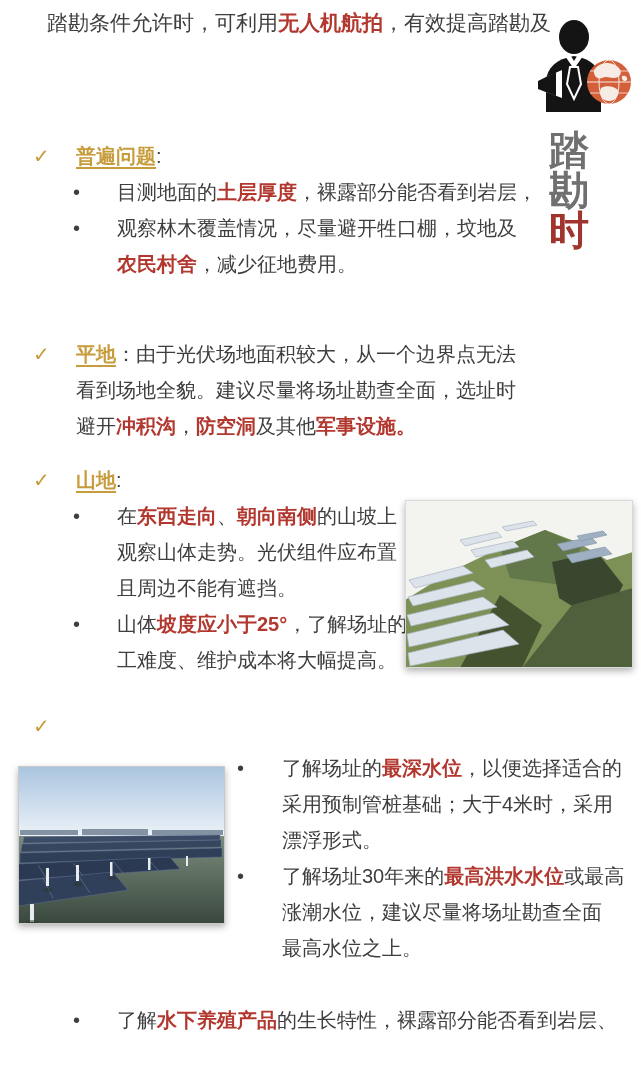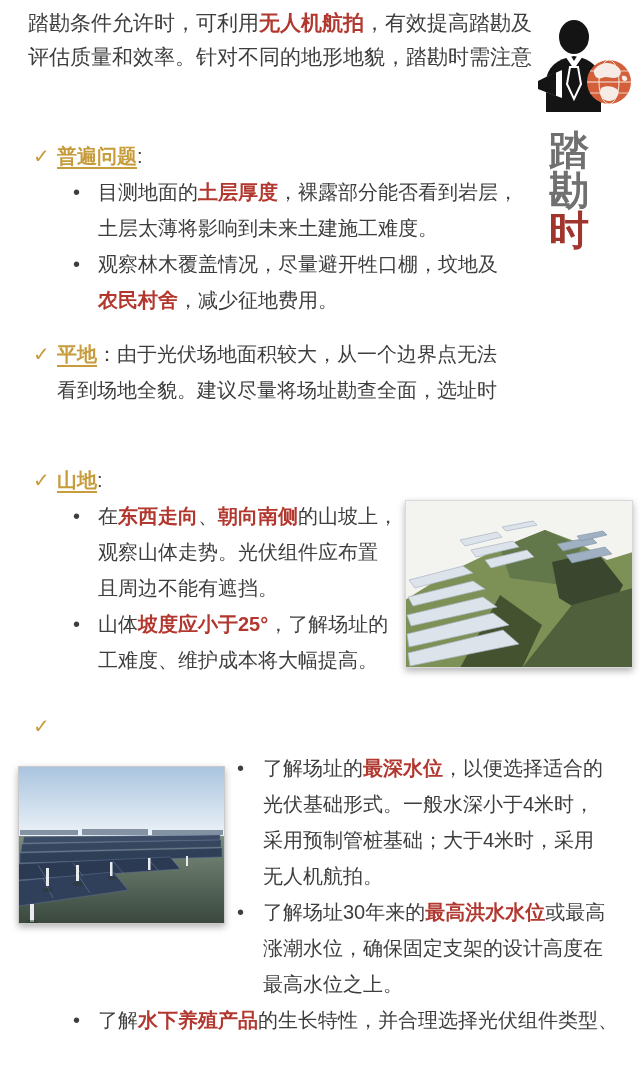--- a/index.html
+++ b/index.html
@@ -5,21 +5,21 @@
   :root{
     --red:#b2382f;
     --gold:#c79c3c;
     --body:#3e3e3e;
     --gray:#707070;
     --darkred:#a0352e;
   }
   html,body{margin:0;padding:0;background:#ffffff;}
   body{font-family:"Liberation Sans","DejaVu Sans",sans-serif;color:var(--body);}
   #page{position:relative;width:641px;height:1073px;background:#fff;overflow:hidden;}
-  .line{height:36px;line-height:36px;font-size:20px;white-space:nowrap;}
+  .line{height:36px;line-height:36px;font-size:20px;white-space:nowrap;margin-left:19px;}
   .intro .line{height:34px;line-height:34px;font-size:21px;}
   .em{color:var(--red);font-weight:bold;}
   .gold{color:var(--gold);font-weight:bold;text-decoration:underline;text-decoration-thickness:2px;text-underline-offset:4px;}
   .hline{display:flex;}
   .check{width:24px;flex:none;color:var(--gold);font-weight:bold;font-size:20px;line-height:36px;}
   .bullets{margin-left:40px;}
   .b{display:flex;}
   .dot{width:25px;flex:none;font-size:20px;line-height:36px;color:var(--body);}
   .intro{position:absolute;left:28px;top:6px;}
   #person-icon{position:absolute;left:538px;top:20px;}
@@ -39,21 +39,20 @@
   #photo-water{left:18px;top:766px;width:207px;height:158px;}
   .photo svg{display:block;width:100%;height:100%;}
 </style>
 </head>
 <body>
 
 <div id="page">
 
   <div class="intro">
     <div class="line"><span>踏勘条件允许时，可利用</span><span class="em">无人机航拍</span><span>，有效提高踏勘及</span></div>
-    <div class="line"><span>评估质量和效率。针对不同的地形地貌，踏勘时需注意</span></div>
   </div>
 
   <svg id="person-icon" width="96" height="92" viewBox="0 0 96 92">
     <g>
       <ellipse cx="36" cy="17" rx="15" ry="17" fill="#141414"></ellipse>
       <path d="M36,36 C18,39 9,48 8,61 L8,92 L63,92 L63,61 C62,48 54,39 36,36 Z" fill="#141414"></path>
       <polygon points="8,57 24,50 24,78 8,72" fill="#ffffff"></polygon>
       <polygon points="0,61 18,52 18,76 0,69" fill="#141414"></polygon>
       <polygon points="27,36 36,49 45,36 41,33 36,41 31,33" fill="#ffffff"></polygon>
       <polygon points="32,47 40,47 43,64 36,79 29,64" fill="#141414" stroke="#ffffff" stroke-width="2"></polygon>
@@ -78,39 +77,39 @@
   <div id="s1">
     <div class="hline">
       <span class="check">✓</span>
       <span class="line"><span class="gold">普遍问题</span><span>:</span></span>
     </div>
     <div class="bullets">
       <div class="b">
         <span class="dot">•</span>
         <div>
           <div class="line"><span>目测地面的</span><span class="em">土层厚度</span><span>，裸露部分能否看到岩层，</span></div>
-          <div class="line"><span>土层太薄将影响到未来土建施工难度。</span></div>
         </div>
       </div>
       <div class="b">
         <span class="dot">•</span>
         <div>
           <div class="line"><span>观察林木覆盖情况，尽量避开牲口棚，坟地及</span></div>
           <div class="line"><span class="em">农民村舍</span><span>，减少征地费用。</span></div>
         </div>
       </div>
     </div>
   </div>
 
   <div id="s2">
     <div class="hline">
       <span class="check">✓</span>
       <div>
         <div class="line"><span class="gold">平地</span><span>：由于光伏场地面积较大，从一个边界点无法</span></div>
         <div class="line"><span>看到场地全貌。建议尽量将场址勘查全面，选址时</span></div>
+        <div class="line"><span>避开</span><span class="em">冲积沟</span><span>，</span><span class="em">防空洞</span><span>及其他</span><span class="em">军事设施。</span></div>
       </div>
     </div>
   </div>
 
   <div id="s3">
     <div class="hline">
       <span class="check">✓</span>
       <span class="line"><span class="gold">山地</span><span>:</span></span>
     </div>
     <div class="bullets">
@@ -216,37 +215,36 @@
       </g>
       <rect x="0.5" y="0.5" width="206" height="157" fill="none" stroke="#c9c9c9"></rect>
     </svg>
   </div>
 
   <div id="s4-bullets">
     <div class="b">
       <span class="dot">•</span>
       <div>
         <div class="line"><span>了解场址的</span><span class="em">最深水位</span><span>，以便选择适合的</span></div>
-        <div class="line"><span>光伏基础形式。一般水深小于4米时，</span></div>
         <div class="line"><span>采用预制管桩基础；大于4米时，采用</span></div>
-        <div class="line"><span>无人机航拍。</span></div>
+        <div class="line"><span>漂浮形式。</span></div>
       </div>
     </div>
     <div class="b">
       <span class="dot">•</span>
       <div>
         <div class="line"><span>了解场址30年来的</span><span class="em">最高洪水水位</span><span>或最高</span></div>
-        <div class="line"><span>涨潮水位，确保固定支架的设计高度在</span></div>
+        <div class="line"><span>涨潮水位，建议尽量将场址勘查全面</span></div>
         <div class="line"><span>最高水位之上。</span></div>
       </div>
     </div>
   </div>
 
   <div id="s4-last">
     <div class="b">
       <span class="dot">•</span>
       <div>
-        <div class="line"><span>了解</span><span class="em">水下养殖产品</span><span>的生长特性，并合理选择光伏组件类型、</span></div>
+        <div class="line"><span>了解</span><span class="em">水下养殖产品</span><span>的生长特性，裸露部分能否看到岩层、</span></div>
       </div>
     </div>
   </div>
 
 </div>
 
 </body></html>

